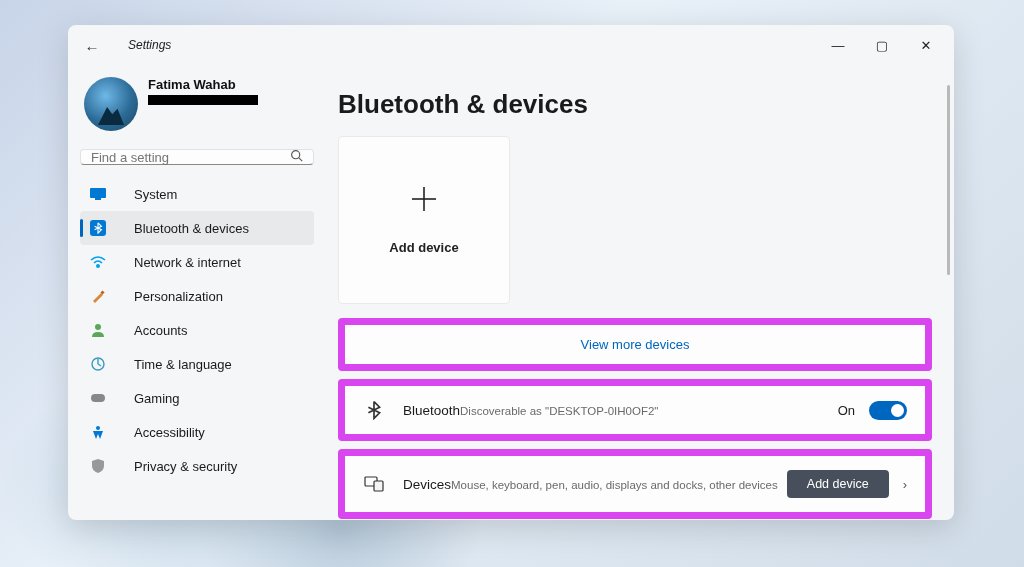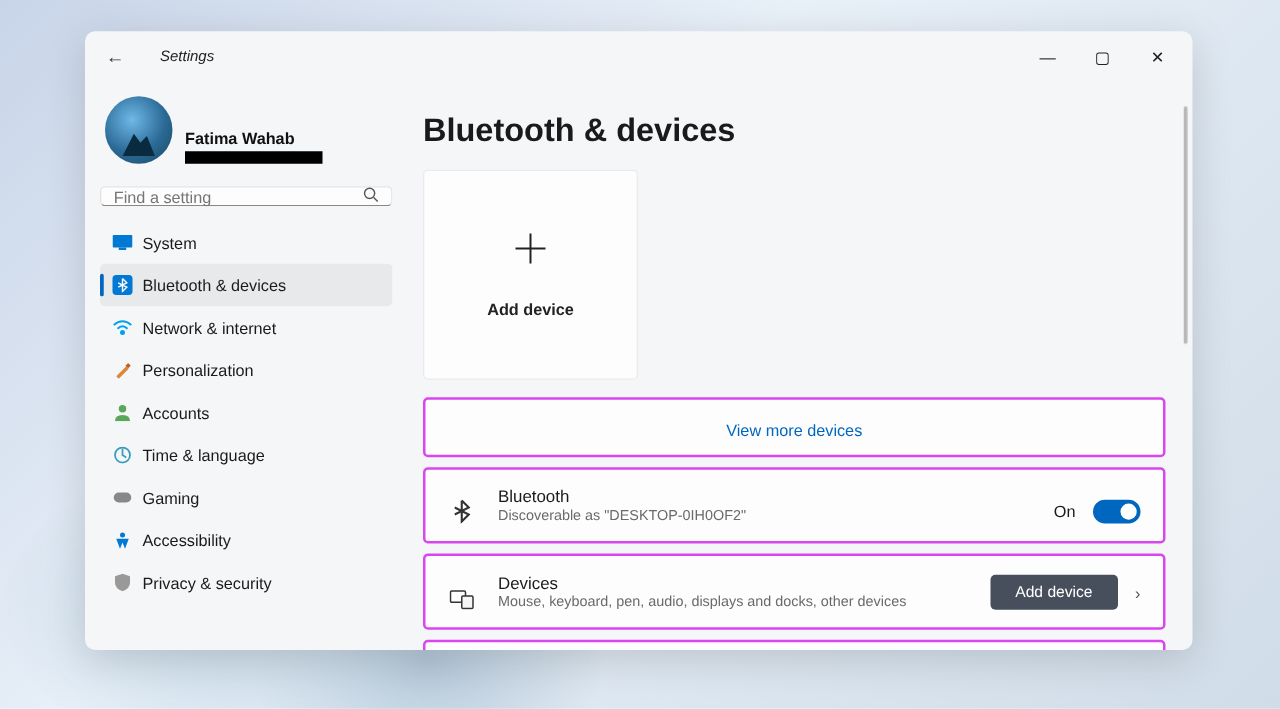--- a/index.html
+++ b/index.html
@@ -36,21 +36,21 @@
   width:44px; height:32px; display:flex; align-items:center; justify-content:center;
   font-size:13px; color:#222; cursor:pointer;
 }
 .body{
   flex:1; display:flex; min-height:0;
 }
 .sidebar{
   width:258px; padding:8px 12px 0 12px; display:flex; flex-direction:column;
 }
 .user-row{
-  display:flex; align-items:flex-end; gap:10px; padding:4px 4px 10px 4px;
+  display:flex; align-items:flex-start; gap:10px; padding:4px 4px 10px 4px;
 }
 .avatar{
   width:54px; height:54px; border-radius:50%;
   background:radial-gradient(circle at 40% 35%,#6fb8e8 0%,#2b6a96 55%,#1a4660 100%);
   position:relative; overflow:hidden;
 }
 .avatar::after{
   content:""; position:absolute; bottom:6px; left:14px; width:26px; height:18px;
   background:#0a2a40; clip-path:polygon(0 100%,35% 0,55% 40%,75% 10%,100% 100%);
 }
@@ -60,47 +60,47 @@
 .search-box{
   margin:8px 0 12px 0; height:16px; background:#fdfdfd; border:1px solid #e2e2e2; border-bottom:1px solid #888;
   border-radius:4px; display:flex; align-items:center; padding:0 10px;
 }
 .search-box input{
   flex:1; border:none; outline:none; background:transparent; font-size:13px; color:#555;
 }
 .search-ico{ font-size:12px; color:#555; }
 .nav{ flex:1; overflow-y:auto; }
 .nav-item{
-  display:flex; align-items:center; gap:8px; height:34px; padding:0 10px; border-radius:4px;
+  display:flex; align-items:center; gap:28px; height:34px; padding:0 10px; border-radius:4px;
   font-size:13px; color:#1a1a1a; cursor:pointer; margin-bottom:0px; position:relative;
 }
 .nav-item.active{ background:#e7e9eb; }
 .nav-item.active::before{
   content:""; position:absolute; left:0; top:8px; bottom:8px; width:3px; background:#0067c0; border-radius:2px;
 }
 .nav-ico{ width:16px; height:16px; display:flex; align-items:center; justify-content:center; font-size:14px; }
 .main{
   flex:1; padding:24px 22px 0 12px; overflow-y:auto;
 }
 .scroll-thumb{ position:absolute; right:4px; top:60px; width:3px; height:190px; background:#b8b8b8; border-radius:2px; }
 .page-title{ font-size:26px; font-weight:600; color:#1a1a1a; margin-bottom:16px; }
 .add-tile{
   width:172px; height:168px; background:#fdfdfd; border:1px solid #eaeaea; border-radius:4px;
   display:flex; flex-direction:column; align-items:center; justify-content:center; cursor:pointer;
   margin-bottom:14px;
 }
 .add-plus{ font-size:28px; font-weight:300; color:#222; margin-bottom:20px; }
 .add-label{ font-size:13px; font-weight:600; color:#222; }
 .row-card{
-  background:#fdfdfd; border:2px solid #d946ef; border-radius:4px; margin-bottom:8px;
-  display:flex; align-items:flex-end; padding:14px 18px; min-height:48px;
+  background:#fdfdfd; border:7px solid #d946ef; border-radius:4px; margin-bottom:8px;
+  display:flex; align-items:center; padding:14px 18px; min-height:48px;
 }
 .view-more{ justify-content:center; color:#0067c0; font-size:13px; cursor:pointer; padding:12px; }
 .row-ico{ width:22px; display:flex; align-items:center; justify-content:center; margin-right:18px; color:#333; font-size:17px; }
-.row-txt{ display:flex; flex-direction:column; }
+.row-txt{ display:flex; }
 .row-title{ font-size:13.5px; color:#1a1a1a; }
 .row-sub{ font-size:11.5px; color:#6a6a6a; margin-top:2px; }
 .row-right{ margin-left:auto; display:flex; align-items:center; gap:14px; }
 .toggle-label{ font-size:13px; color:#1a1a1a; }
 .toggle{
   width:38px; height:19px; background:#0067c0; border-radius:10px; position:relative; cursor:pointer;
 }
 .toggle::after{
   content:""; position:absolute; right:3px; top:3px; width:13px; height:13px; background:#fff; border-radius:50%;
 }

